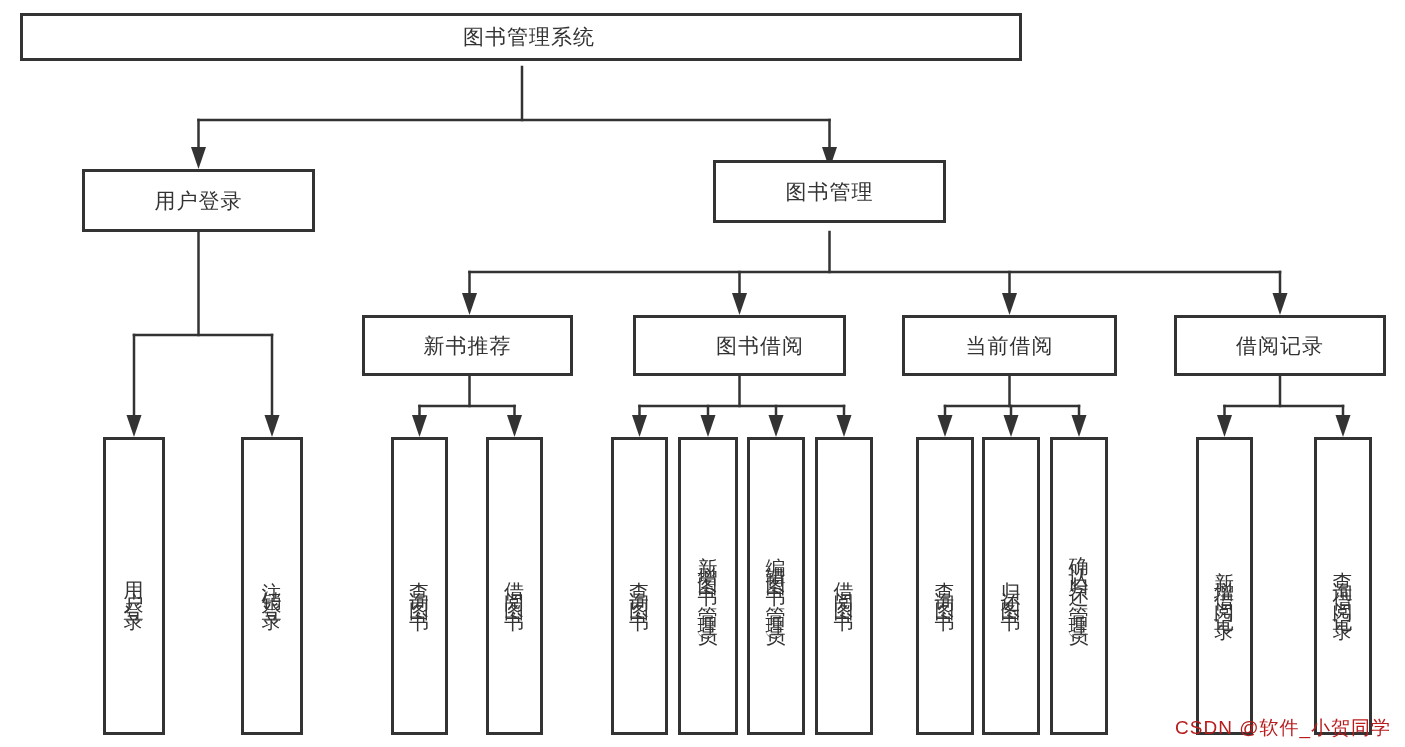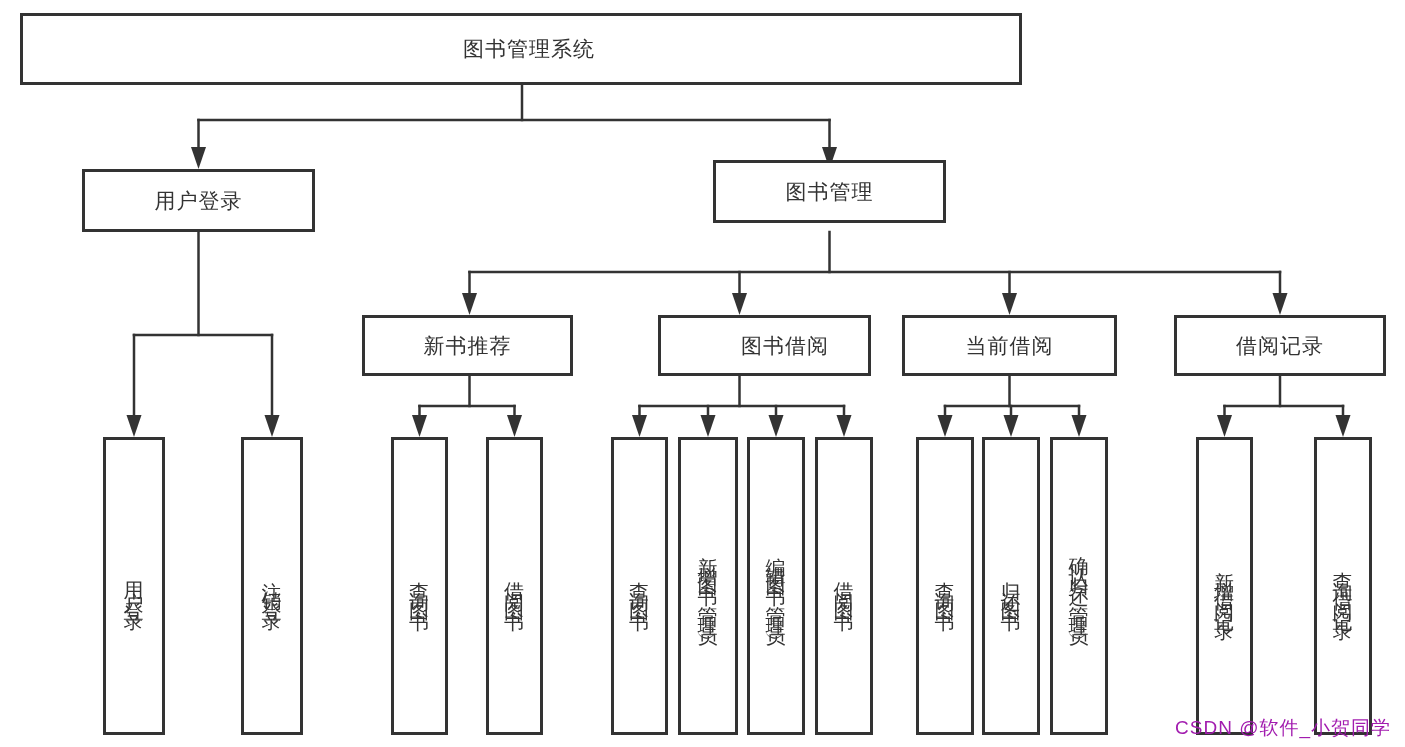--- a/index.html
+++ b/index.html
@@ -30,21 +30,21 @@
     text-orientation:mixed;
     letter-spacing:10px;
     line-height:1;
     white-space:nowrap;
   }
   .watermark{
     position:absolute;
     right:14px;
     bottom:6px;
     font-size:19px;
-    color:#a21caf;
+    color:#b91c1c;
     letter-spacing:1px;
   }
 </style>
 </head>
 <body>
 
 <div id="stage">
 
   <svg id="connectors" viewBox="0 0 1405 747" xmlns="http://www.w3.org/2000/svg">
     <g stroke="#333333" stroke-width="2.5" fill="none" stroke-linecap="square">
@@ -108,27 +108,27 @@
       <polygon points="768.5,415 783.5,415 776,437"></polygon>
       <polygon points="836.5,415 851.5,415 844,437"></polygon>
       <polygon points="937.5,415 952.5,415 945,437"></polygon>
       <polygon points="1003.5,415 1018.5,415 1011,437"></polygon>
       <polygon points="1071.5,415 1086.5,415 1079,437"></polygon>
       <polygon points="1217,415 1232,415 1224.5,437"></polygon>
       <polygon points="1335.5,415 1350.5,415 1343,437"></polygon>
     </g>
   </svg>
 
-  <div class="box" style="left:20px;top:13px;width:1002px;height:72px;padding-left:16px;">图书管理系统</div>
+  <div class="box" style="left:20px;top:13px;width:1002px;height:48px;padding-left:16px;">图书管理系统</div>
 
   <div class="box" style="left:82px;top:169px;width:233px;height:63px;">用户登录</div>
   <div class="box" style="left:713px;top:160px;width:233px;height:63px;">图书管理</div>
 
   <div class="box" style="left:362px;top:315px;width:211px;height:61px;">新书推荐</div>
-  <div class="box" style="left:658px;top:315px;width:213px;height:61px;padding-left:41px;">图书借阅</div>
+  <div class="box" style="left:633px;top:315px;width:213px;height:61px;padding-left:41px;">图书借阅</div>
   <div class="box" style="left:1174px;top:315px;width:212px;height:61px;">借阅记录</div>
   <div class="box" style="left:902px;top:315px;width:215px;height:61px;">当前借阅</div>
 
   <div class="vbox" style="left:103px;top:437px;width:62px;height:298px;">
     <span>用户登录</span>
   </div>
   <div class="vbox" style="left:241px;top:437px;width:62px;height:298px;">
     <span>注销登录</span>
   </div>
 

